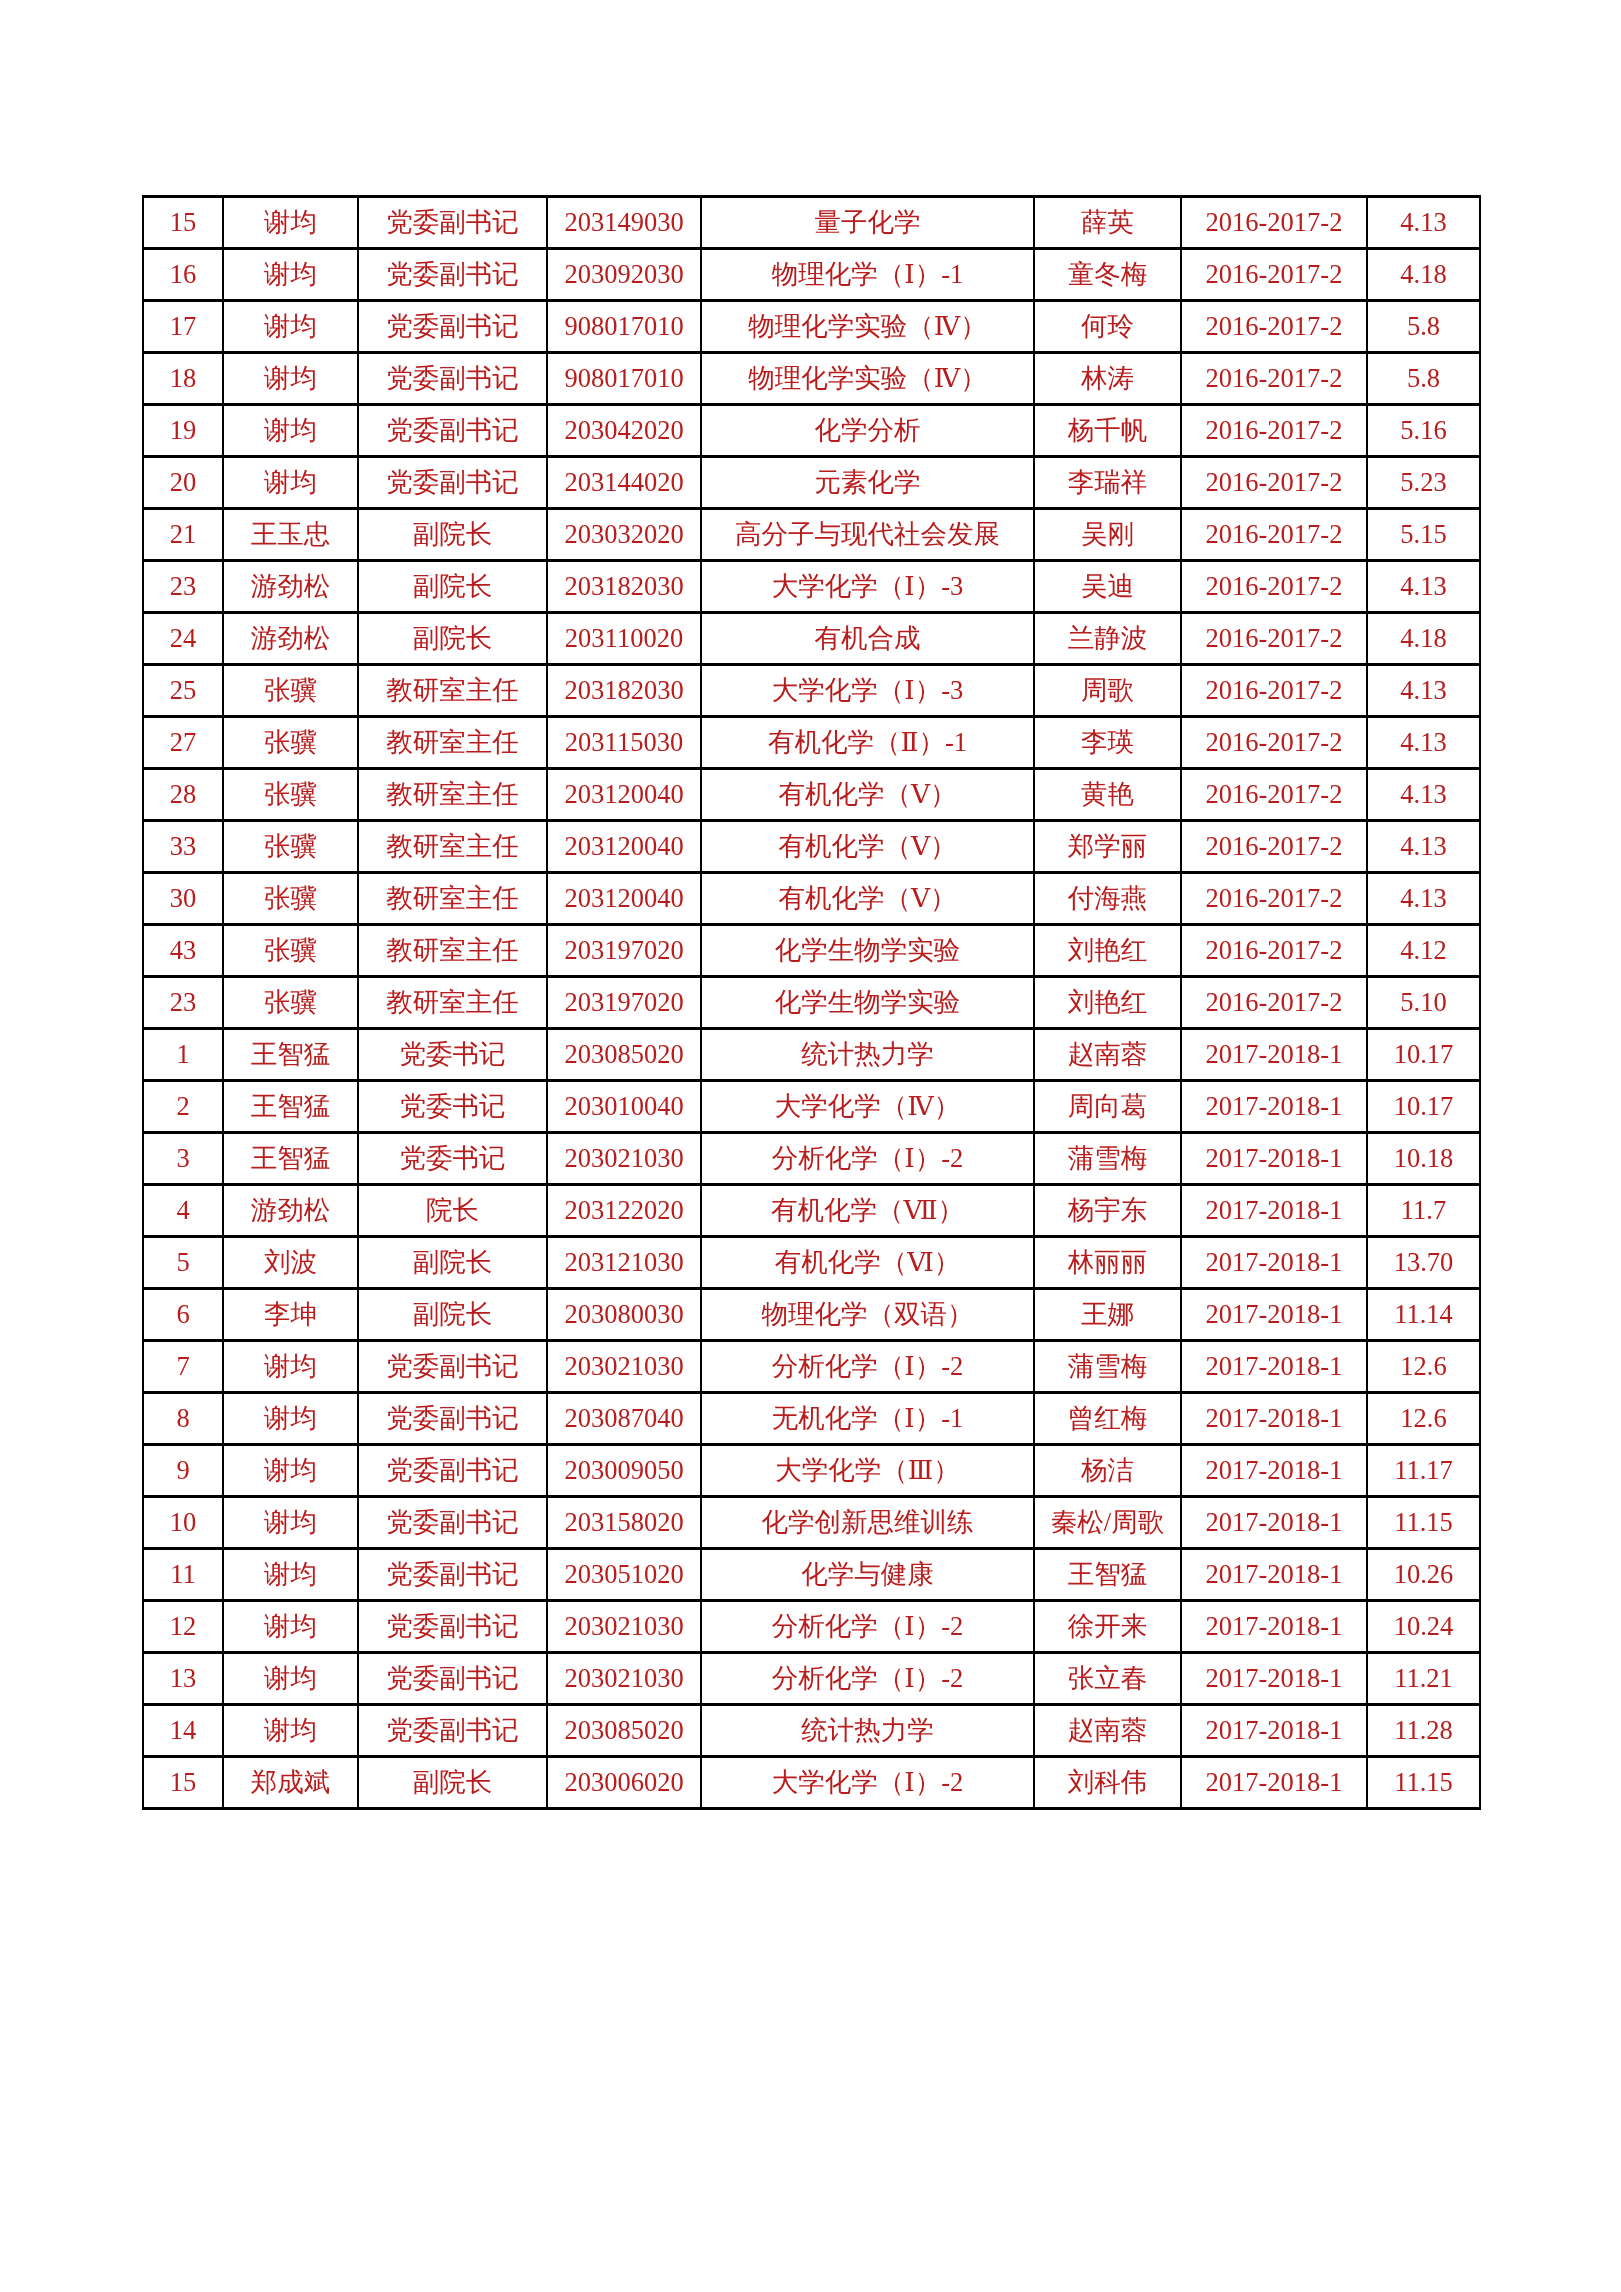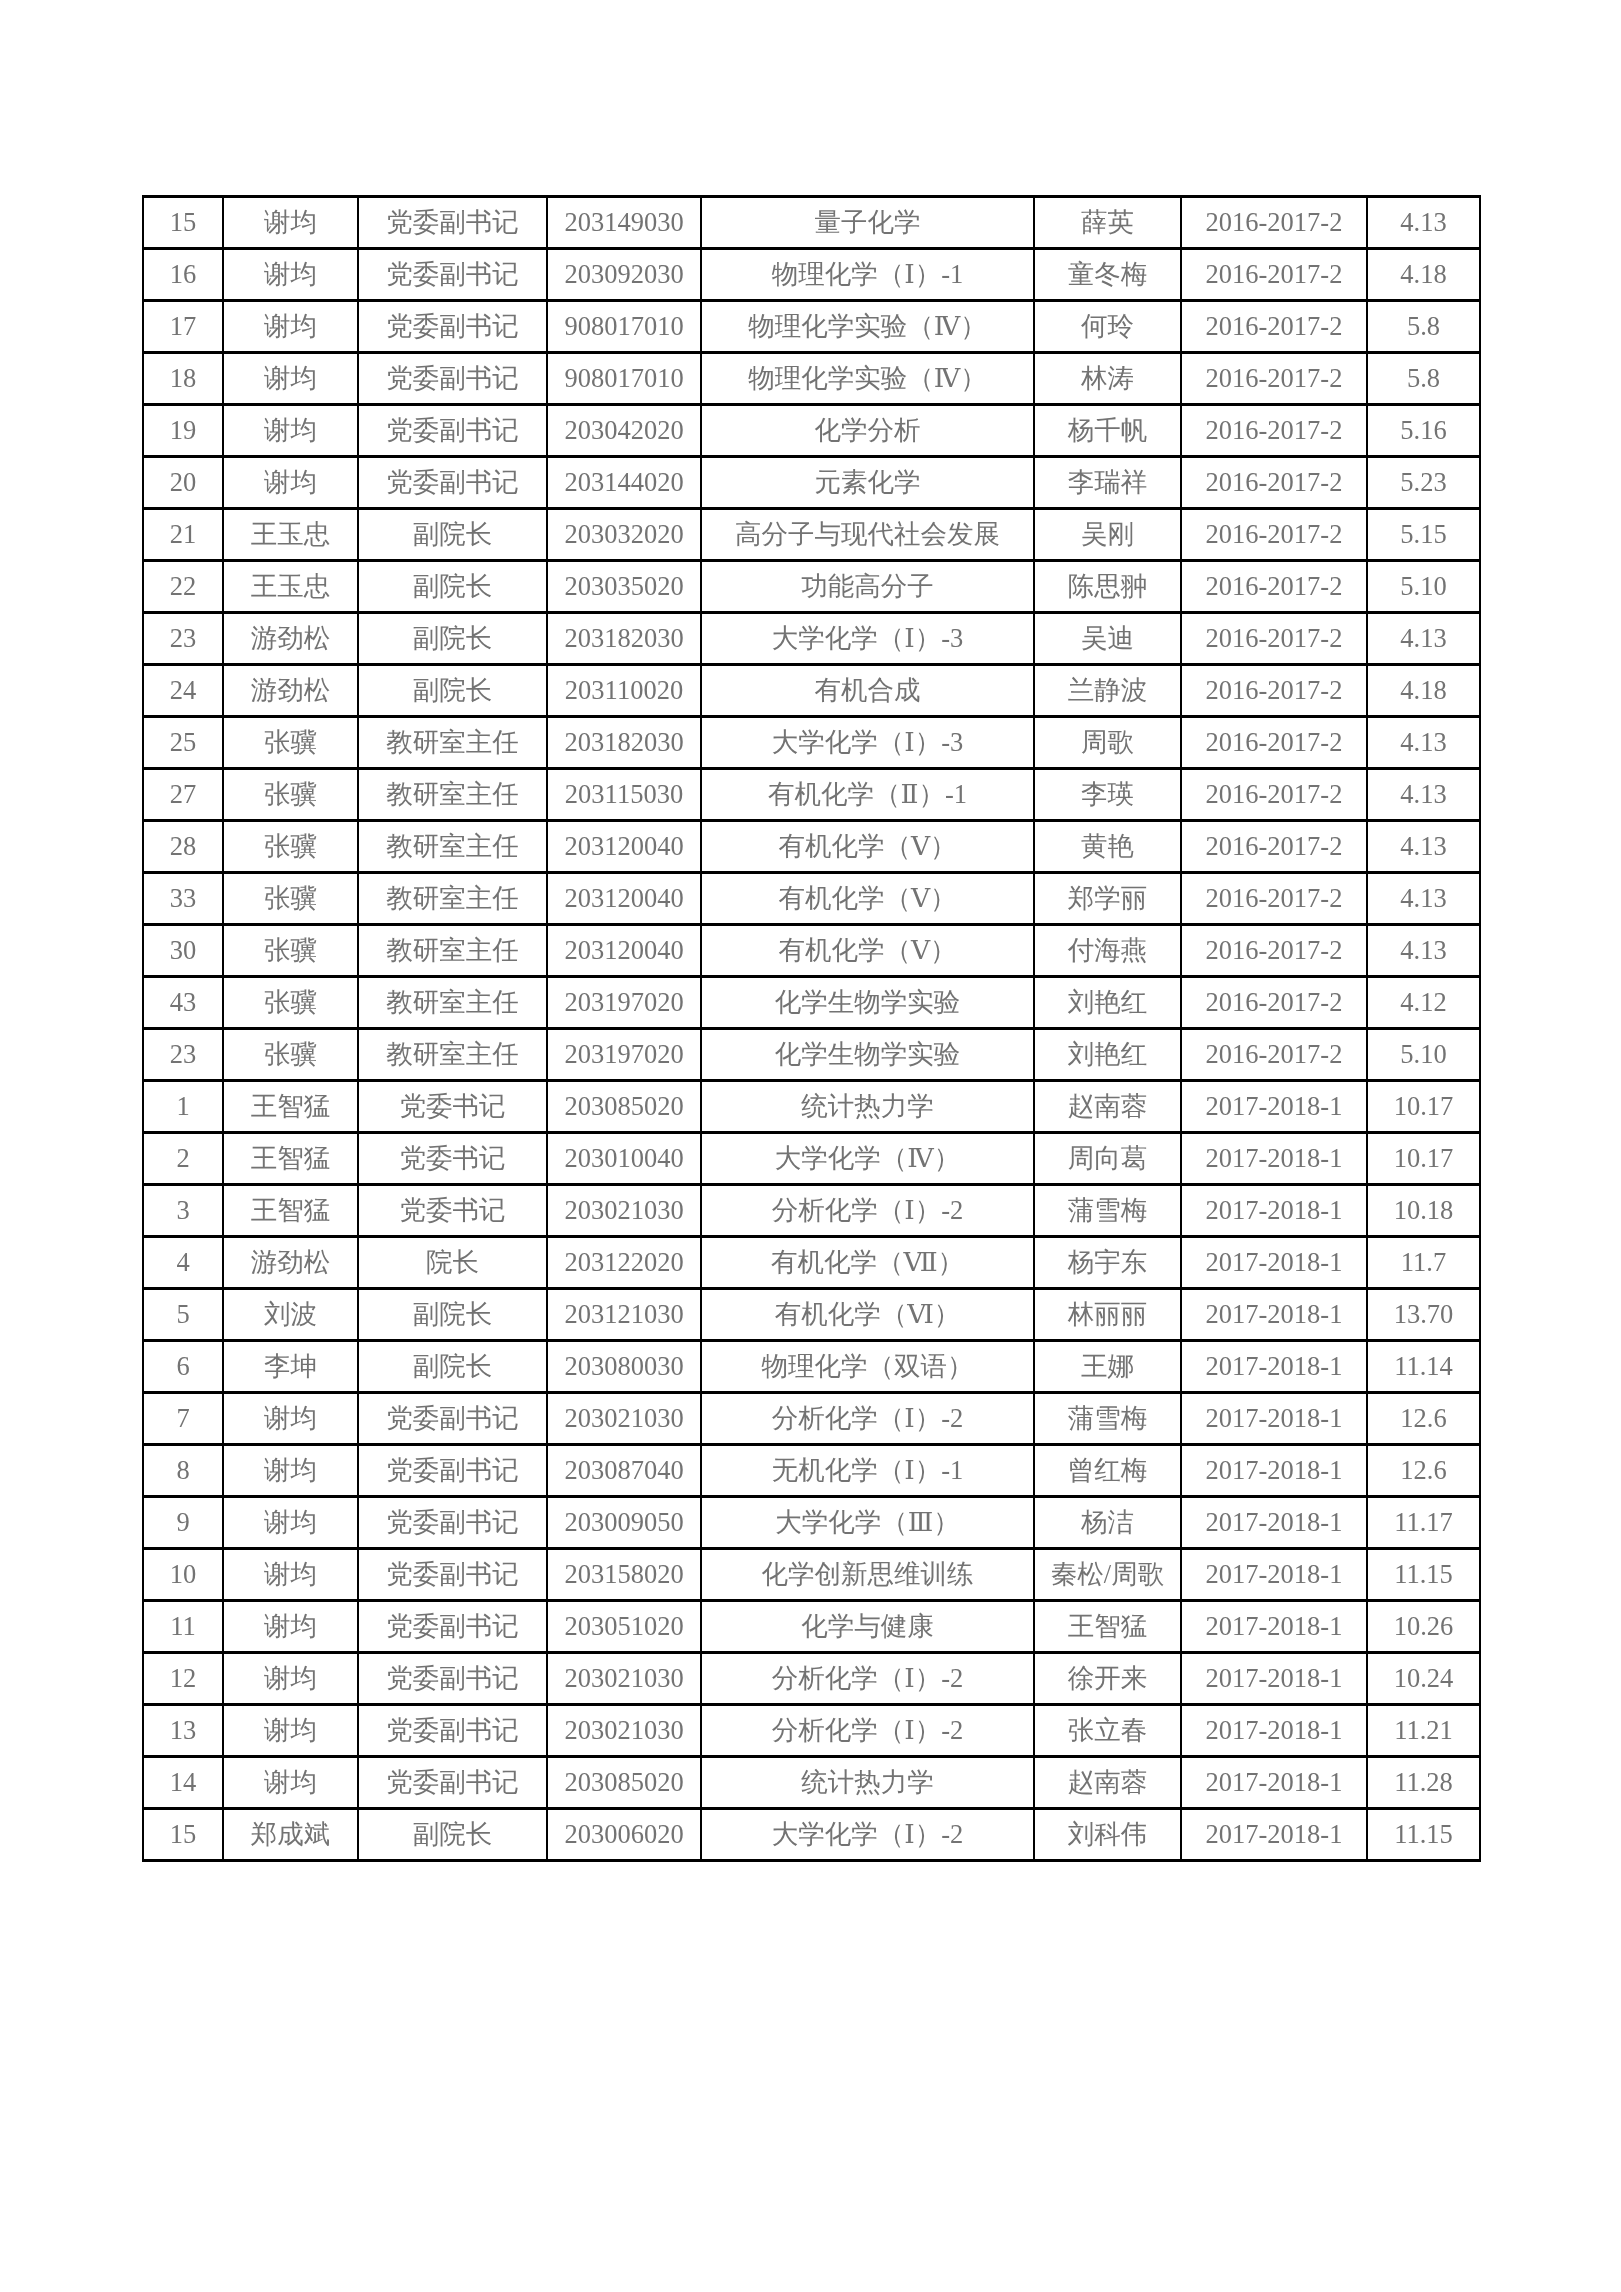--- a/index.html
+++ b/index.html
@@ -1,21 +1,21 @@
 <!DOCTYPE html>
 <html><head>
 <meta charset="utf-8">
 <style>
   html,body{margin:0;padding:0;background:#ffffff;}
   .page{
     position:relative;
     width:1621px;
     height:2293px;
     background:#ffffff;
-    color:#737373;
+    color:#b91c1c;
     font-family:"Liberation Serif","DejaVu Serif",serif;
     overflow:hidden;
   }
   table.review{
     position:absolute;
     left:142px;
     top:195px;
     width:1338px;
     border-collapse:collapse;
     table-layout:fixed;
@@ -123,30 +123,20 @@
           <td>21</td>
           <td>王玉忠</td>
           <td>副院长</td>
           <td>203032020</td>
           <td>高分子与现代社会发展</td>
           <td>吴刚</td>
           <td>2016-2017-2</td>
           <td>5.15</td>
         </tr>
         <tr>
-          <td>22</td>
-          <td>王玉忠</td>
-          <td>副院长</td>
-          <td>203035020</td>
-          <td>功能高分子</td>
-          <td>陈思翀</td>
-          <td>2016-2017-2</td>
-          <td>5.10</td>
-        </tr>
-        <tr>
           <td>23</td>
           <td>游劲松</td>
           <td>副院长</td>
           <td>203182030</td>
           <td>大学化学（Ⅰ）-3</td>
           <td>吴迪</td>
           <td>2016-2017-2</td>
           <td>4.13</td>
         </tr>
         <tr>

